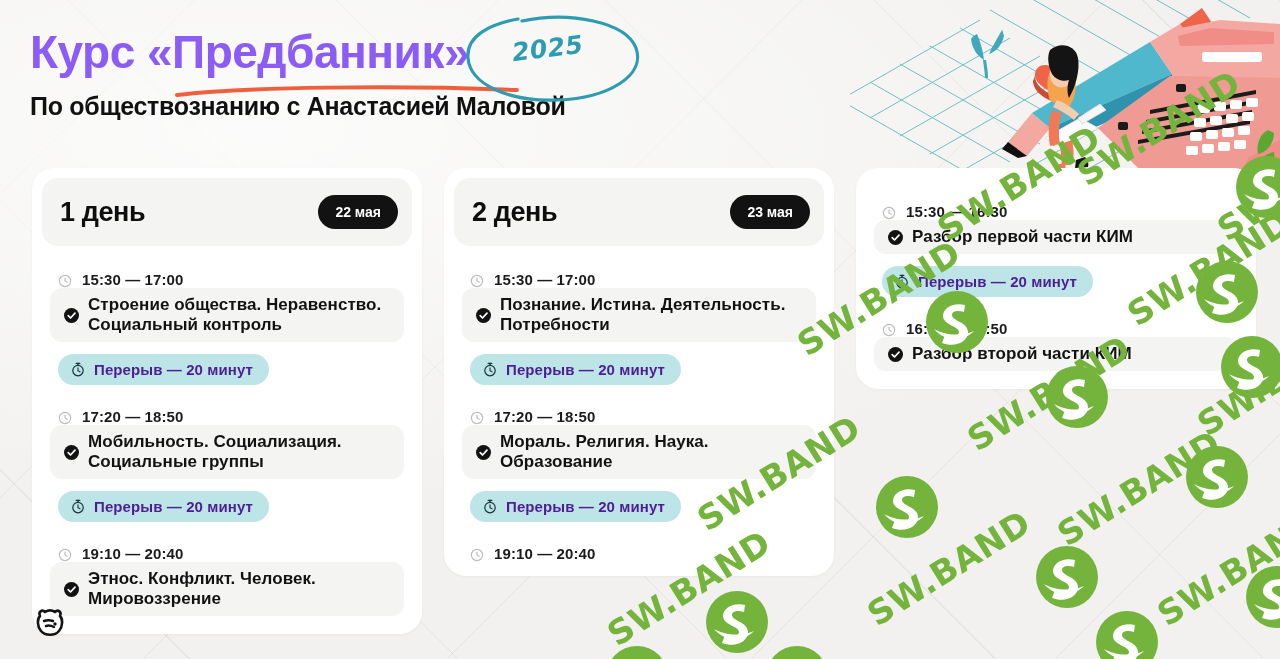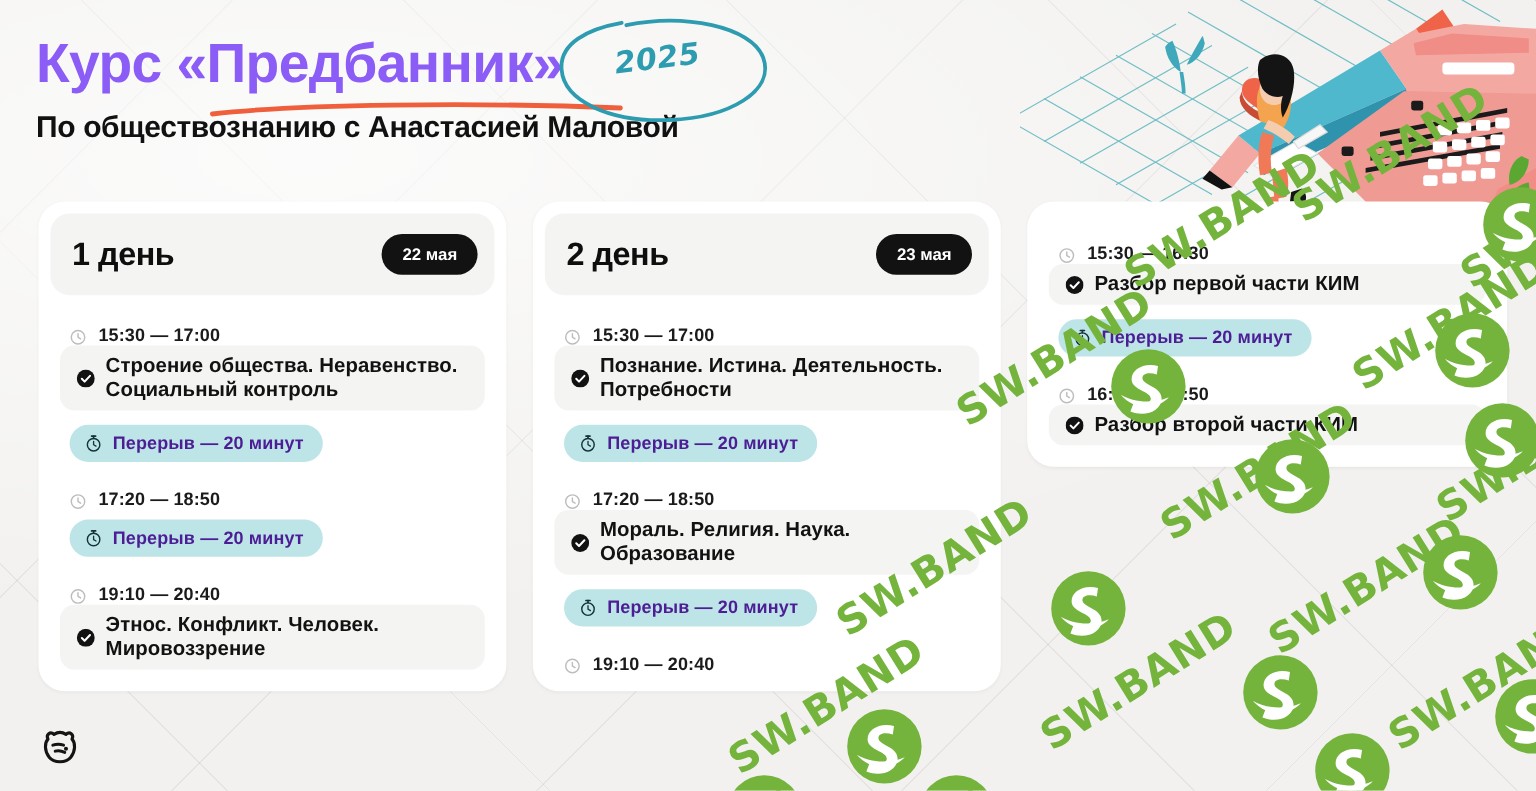--- a/index.html
+++ b/index.html
@@ -271,20 +271,28 @@
           </span>
           <span class="btext">Перерыв — 20 минут</span>
         </div><div class="time-row">
           <span class="icon">
             <svg width="14" height="14" viewBox="0 0 14 14">
               <circle cx="7" cy="7" r="5.6" fill="none" stroke="#bdbdbd" stroke-width="1.2"></circle>
               <path d="M7,4 L7,7 L9.2,8.3" fill="none" stroke="#bdbdbd" stroke-width="1.2" stroke-linecap="round"></path>
             </svg>
           </span>
           <span class="tlabel">17:20 — 18:50</span>
+        </div><div class="lesson-row">
+          <span class="icon">
+            <svg width="15" height="15" viewBox="0 0 15 15">
+              <circle cx="7.5" cy="7.5" r="7.5" fill="#121212"></circle>
+              <path d="M4.2,7.7 L6.5,10 L11,5.2" fill="none" stroke="#ffffff" stroke-width="1.7" stroke-linecap="round" stroke-linejoin="round"></path>
+            </svg>
+          </span>
+          <span class="ltext">Мобильность. Социализация. Социальные группы</span>
         </div><div class="break-row">
           <span class="icon">
             <svg width="14" height="15" viewBox="0 0 14 15">
               <circle cx="7" cy="8.6" r="5.2" fill="none" stroke="#16323a" stroke-width="1.2"></circle>
               <path d="M7,5.8 L7,8.6 L9,9.8" fill="none" stroke="#16323a" stroke-width="1.1" stroke-linecap="round"></path>
               <path d="M5.3,1.4 L8.7,1.4" stroke="#16323a" stroke-width="1.4" stroke-linecap="round"></path>
               <path d="M7,1.4 L7,3.3" stroke="#16323a" stroke-width="1.4" stroke-linecap="round"></path>
             </svg>
           </span>
           <span class="btext">Перерыв — 20 минут</span>

